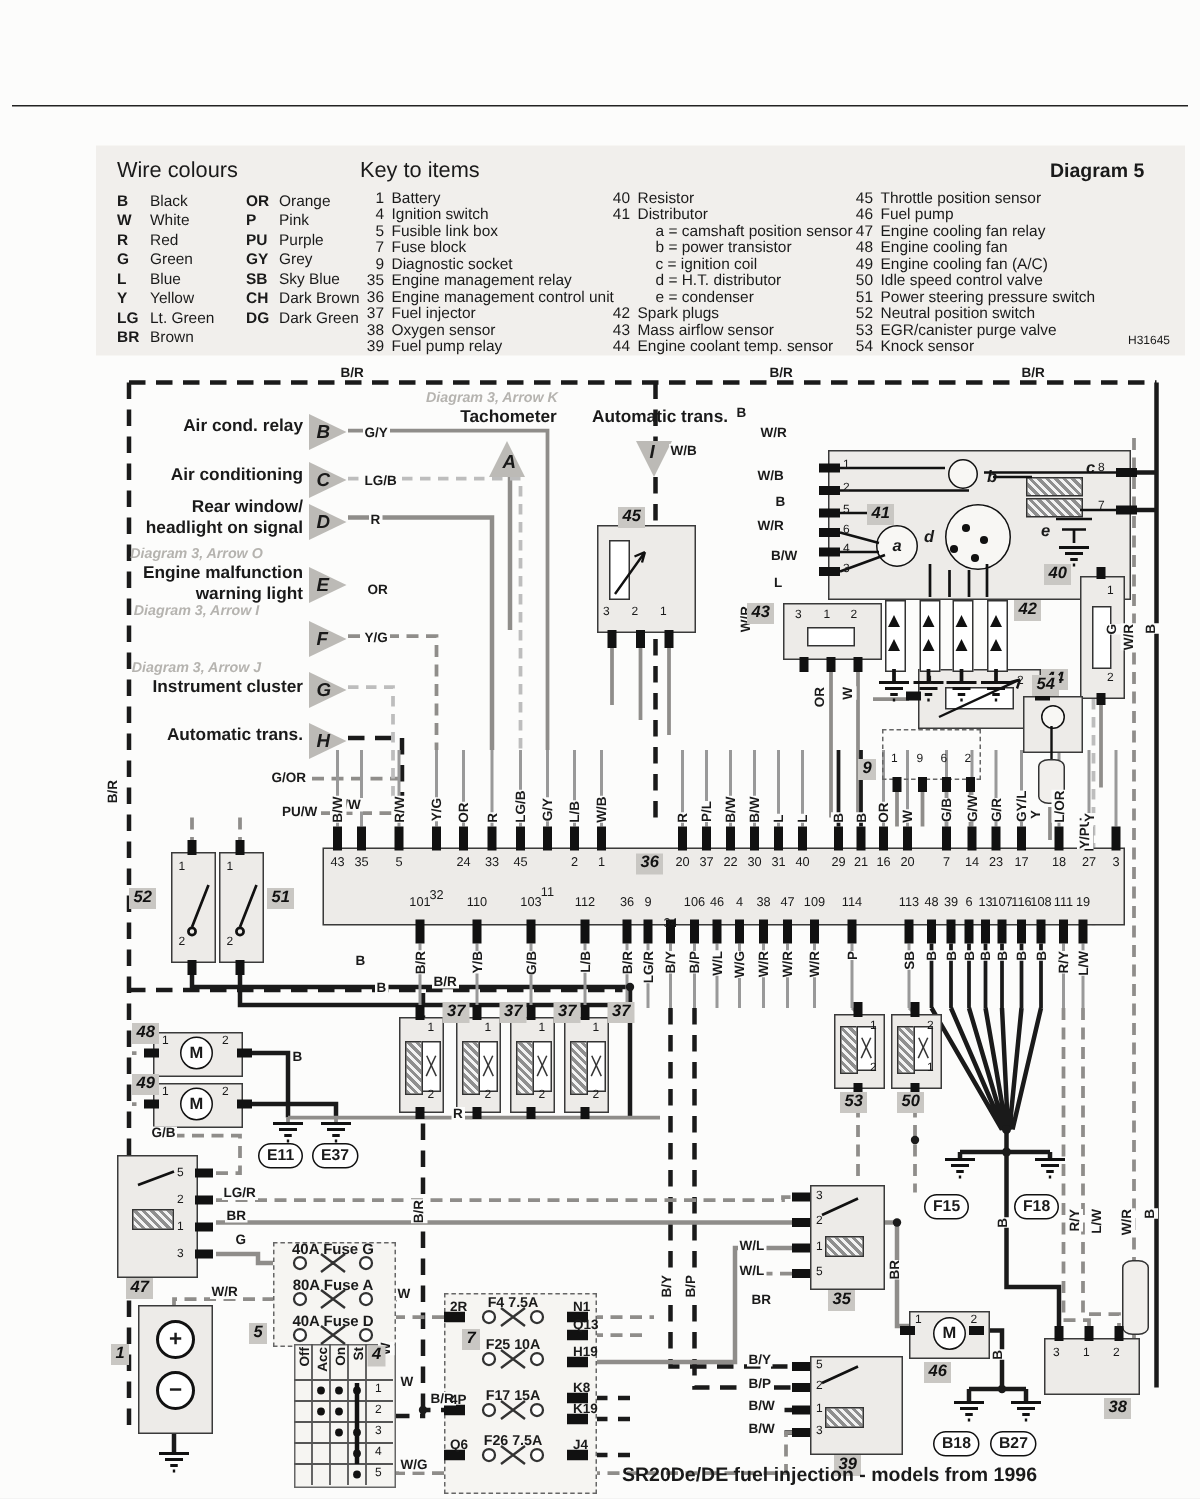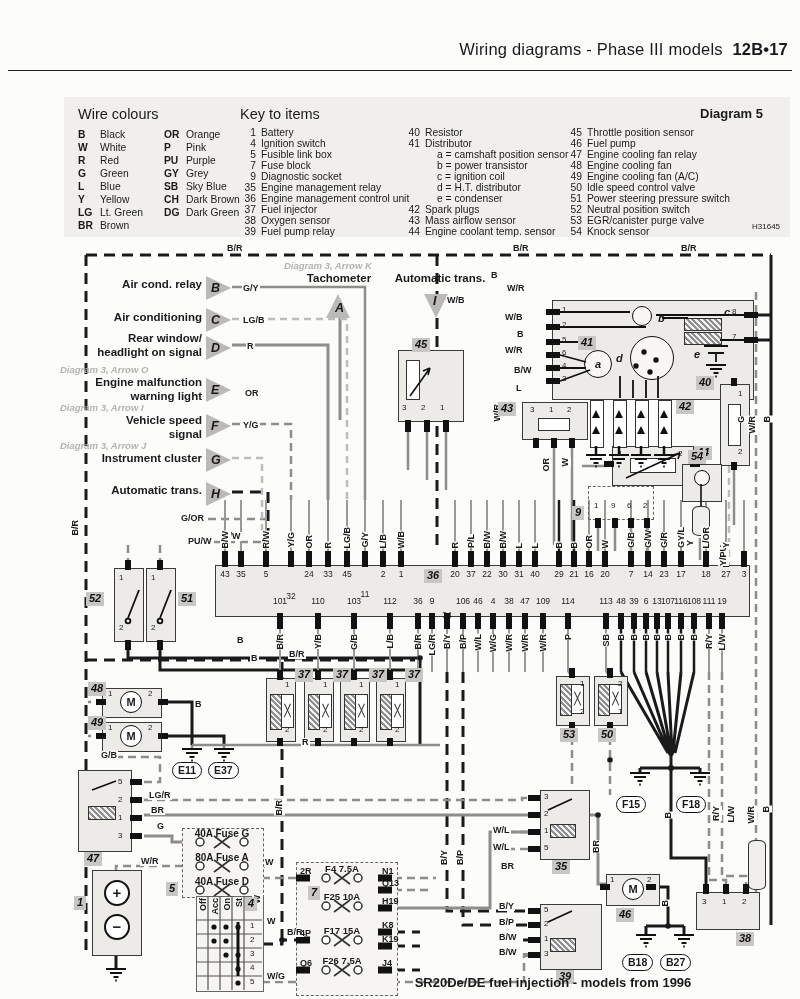--- a/index.html
+++ b/index.html
@@ -27,40 +27,39 @@
 .inner{position:absolute;background:#fff;border:1.2px solid #333;z-index:4}
 .oval{position:absolute;border:1.7px solid #111;border-radius:10px;font-size:10.5px;font-weight:bold;background:#fff;padding:1px 5px;line-height:1.2;z-index:6}
 .coil{position:absolute;border:1px solid #333;background:repeating-linear-gradient(45deg,#8f8f8f 0 2px,#f3f3f3 2px 4px);z-index:4}
 .xbox{position:absolute;border:1.2px solid #333;background:#fff;z-index:4}
 .xbox:before,.xbox:after{content:"";position:absolute;left:-2px;top:48%;width:calc(100% + 4px);height:1.4px;background:#333}
 .xbox:before{transform:rotate(65deg)}.xbox:after{transform:rotate(-65deg)}
 .mot{position:absolute;width:20px;height:20px;border:1.9px solid #111;border-radius:50%;text-align:center;font:bold 11px/20px "Liberation Sans",sans-serif;background:#fff;z-index:4}
 .circ{position:absolute;border:1.6px solid #111;border-radius:50%;background:#f8f7f4;z-index:4;text-align:center;font-style:italic;font-weight:bold;font-size:11px}
 .cyl{position:absolute;border:1.4px solid #333;border-radius:7px/5px;background:#f1efec;z-index:4}
 .lr{position:absolute;text-align:right;font-weight:bold;font-size:11.5px;line-height:1.18;z-index:4}
-.nt{position:absolute;color:#b5b3af;font-style:italic;font-weight:bold;font-size:9.5px;text-align:left;z-index:4;white-space:nowrap}
+.nt{position:absolute;color:#b5b3af;font-style:italic;font-weight:bold;font-size:9.5px;text-align:center;z-index:4;white-space:nowrap}
 .tri-r{position:absolute;width:0;height:0;border-top:12px solid transparent;border-bottom:12px solid transparent;border-left:25px solid #bcbab6;z-index:3}
 .tri-u{position:absolute;width:0;height:0;border-left:12px solid transparent;border-right:12px solid transparent;border-bottom:24px solid #bcbab6;z-index:3}
 .tri-d{position:absolute;width:0;height:0;border-left:12px solid transparent;border-right:12px solid transparent;border-top:24px solid #bcbab6;z-index:3}
 .al{position:absolute;font-style:italic;font-weight:bold;font-size:12.5px;z-index:4}
 .gs{position:absolute;width:22px;height:14px;z-index:4}
 .gs path{stroke:#111;stroke-width:2;fill:none}
 .bcirc{position:absolute;width:22px;height:22px;border:2px solid #111;border-radius:50%;font:bold 15px/21px "Liberation Sans",sans-serif;text-align:center;background:#fff;z-index:4}
 .fn{position:absolute;width:80px;text-align:center;font-size:10px;font-weight:bold;z-index:5;line-height:1}
 .fn2{position:absolute;width:70px;text-align:center;font-size:9.5px;font-weight:bold;z-index:5;line-height:1}
 .sl{position:absolute;font-size:9px;font-weight:bold;z-index:5;line-height:1}
 .cap{position:absolute;left:330px;top:975px;width:446px;text-align:center;font-weight:bold;font-size:13px;z-index:6}
 .ecu{position:absolute;left:215px;top:565px;width:533px;height:50px;background:#edebe8;border:1.3px solid #3a3a3a;z-index:2}
 </style>
 </head>
 <body>
 
 <div class="page">
 
-<div class="htitle"><span>Wiring diagrams - Phase III models</span>&nbsp; <b>12B•17</b></div>
 <div class="hrule"></div>
 
 <div class="keybox"></div>
 <span class="ktitle" style="left:78px;top:106px">Wire colours</span>
 <span class="ktitle" style="left:240px;top:106px">Key to items</span>
 <span class="dg5" style="left:700px;top:106px">Diagram 5</span>
 <div class="wcr" style="left:78px;top:130px"><span class="wcc">B</span><span class="wcn">Black</span><span class="wcc">OR</span><span class="wcn">Orange</span></div>
 <div class="wcr" style="left:78px;top:143px"><span class="wcc">W</span><span class="wcn">White</span><span class="wcc">P</span><span class="wcn">Pink</span></div>
 <div class="wcr" style="left:78px;top:156px"><span class="wcc">R</span><span class="wcn">Red</span><span class="wcc">PU</span><span class="wcn">Purple</span></div>
 <div class="wcr" style="left:78px;top:169px"><span class="wcc">G</span><span class="wcn">Green</span><span class="wcc">GY</span><span class="wcn">Grey</span></div>
@@ -206,21 +205,20 @@
 <div class="lr" style="left:66px;top:332px;width:136px"><span>Rear window/</span><br><span>headlight on signal</span></div>
 <div class="tri-r" style="left:206px;top:336px"></div>
 <span class="al" style="left:211px;top:341px">D</span>
 <span class="f" style="left:246px;top:342px">R</span>
 <div class="nt" style="left:60px;top:364px;width:142px">Diagram 3, Arrow O</div>
 <div class="lr" style="left:60px;top:376px;width:142px"><span>Engine malfunction</span><br><span>warning light</span></div>
 <div class="tri-r" style="left:206px;top:378px"></div>
 <span class="al" style="left:211px;top:383px">E</span>
 <span class="f" style="left:244px;top:389px">OR</span>
 <div class="nt" style="left:60px;top:402px;width:142px">Diagram 3, Arrow I</div>
-<div class="lr" style="left:60px;top:414px;width:142px"><span>Vehicle speed</span><br><span>signal</span></div>
 <div class="tri-r" style="left:206px;top:414px"></div>
 <span class="al" style="left:211px;top:419px">F</span>
 <span class="f" style="left:242px;top:421px">Y/G</span>
 <div class="nt" style="left:60px;top:440px;width:142px">Diagram 3, Arrow J</div>
 <div class="lr" style="left:60px;top:452px;width:142px">Instrument cluster</div>
 <div class="tri-r" style="left:206px;top:448px"></div>
 <span class="al" style="left:211px;top:453px">G</span>
 <div class="lr" style="left:80px;top:484px;width:122px">Automatic trans.</div>
 <div class="tri-r" style="left:206px;top:482px"></div>
 <span class="al" style="left:211px;top:487px">H</span>

